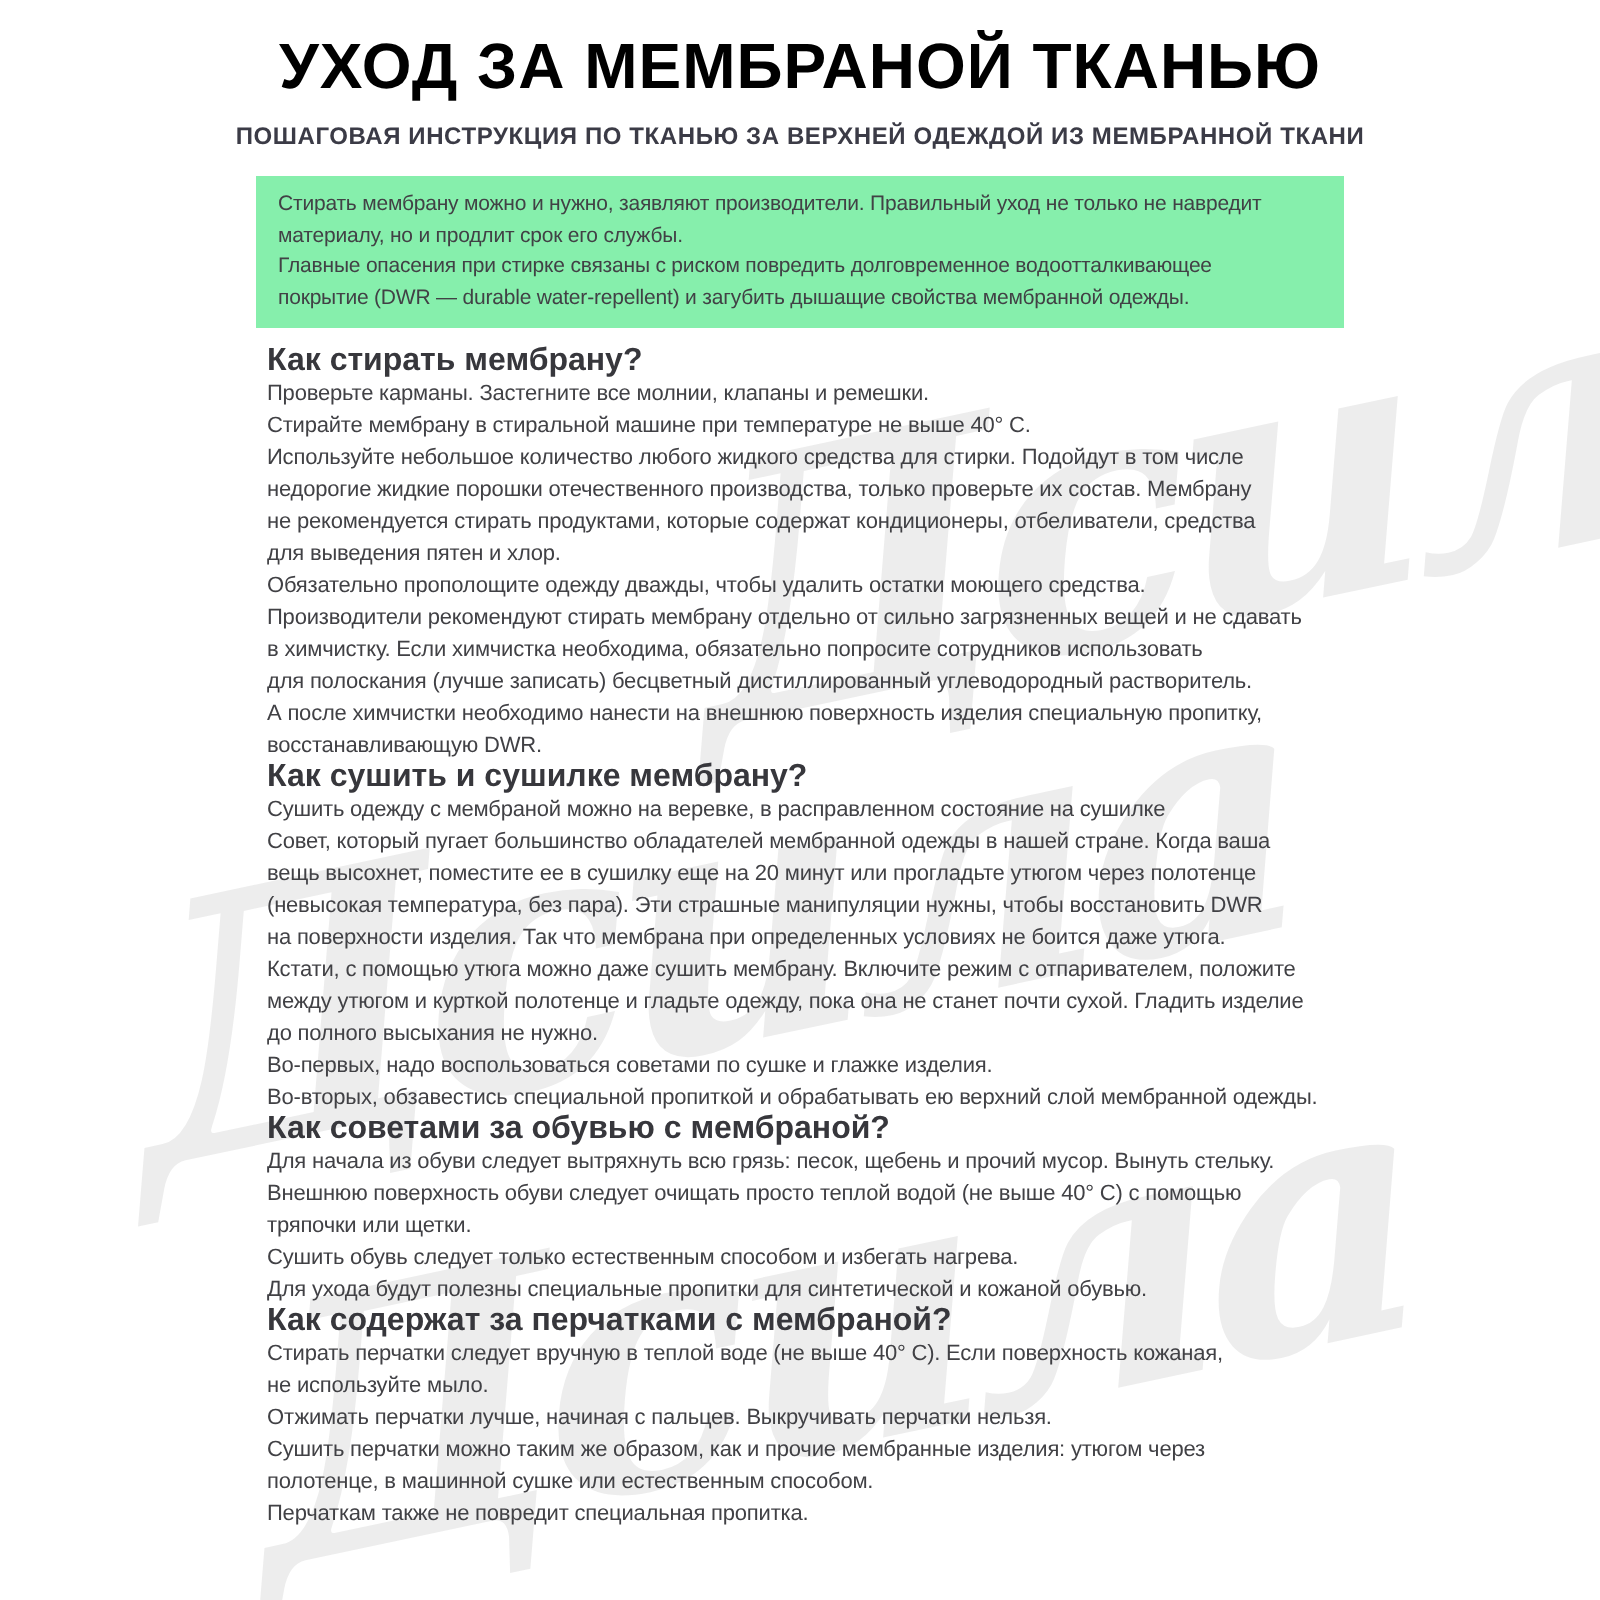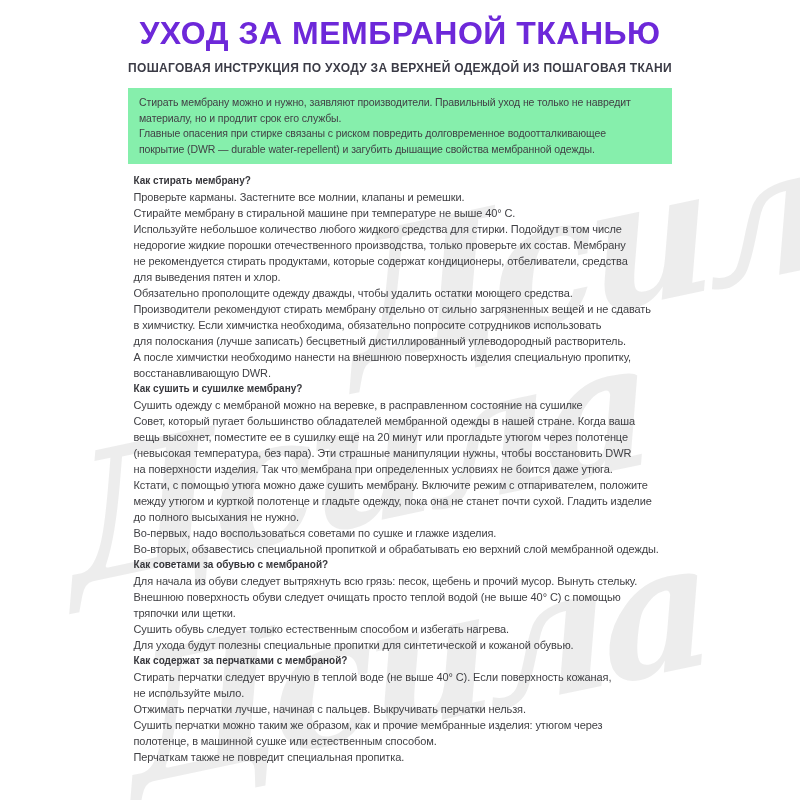--- a/index.html
+++ b/index.html
@@ -34,21 +34,21 @@
   .wm3 { left: 120px; top: 560px; }
 
   .fg { position: relative; z-index: 1; }
 
   .title {
     margin: 15px 0 0 0;
     text-align: center;
     font-size: 32px;
     font-weight: bold;
     letter-spacing: 0.5px;
-    color: #6d28d9;
+    color: #000000;
   }
   .subtitle {
     margin: 9px 0 0 0;
     text-align: center;
     font-size: 12px;
     font-weight: bold;
     letter-spacing: 0.3px;
     color: #3b3b46;
   }
   .intro-box {
@@ -65,21 +65,21 @@
     color: #414145;
     white-space: pre;
   }
   .content {
     width: 540px;
     margin: 9px auto 0 auto;
     padding-left: 7px;
   }
   .sec-h {
     margin: 0;
-    font-size: 10px;
+    font-size: 16px;
     line-height: 16px;
     font-weight: bold;
     color: #37373c;
   }
   .sec-b {
     margin: 0;
     font-size: 11px;
     letter-spacing: -0.1px;
     line-height: 16px;
     color: #414145;
@@ -90,21 +90,21 @@
 <body>
 
 <div class="page">
 
   <div class="wm wm1">Дсила</div>
   <div class="wm wm2">Дсила</div>
   <div class="wm wm3">Дсила</div>
 
   <div class="fg">
     <h1 class="title">УХОД ЗА МЕМБРАНОЙ ТКАНЬЮ</h1>
-    <div class="subtitle">ПОШАГОВАЯ ИНСТРУКЦИЯ ПО УХОДУ ЗА ВЕРХНЕЙ ОДЕЖДОЙ ИЗ ПОШАГОВАЯ ТКАНИ</div>
+    <div class="subtitle">ПОШАГОВАЯ ИНСТРУКЦИЯ ПО ТКАНЬЮ ЗА ВЕРХНЕЙ ОДЕЖДОЙ ИЗ МЕМБРАННОЙ ТКАНИ</div>
 
     <div class="intro-box">
       <p class="intro-text">Стирать мембрану можно и нужно, заявляют производители. Правильный уход не только не навредит
 материалу, но и продлит срок его службы.
 Главные опасения при стирке связаны с риском повредить долговременное водоотталкивающее
 покрытие (DWR — durable water-repellent) и загубить дышащие свойства мембранной одежды.</p>
     </div>
 
     <div class="content">
 

